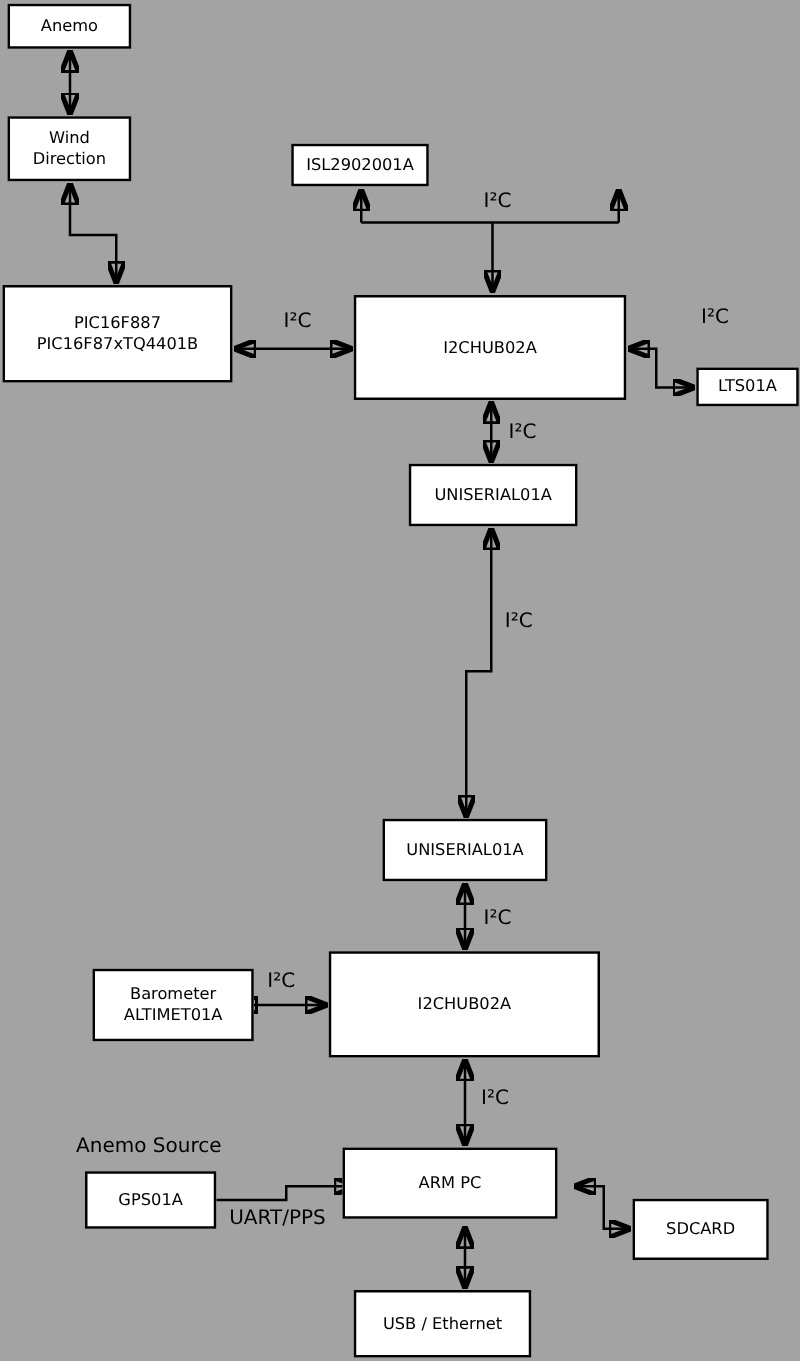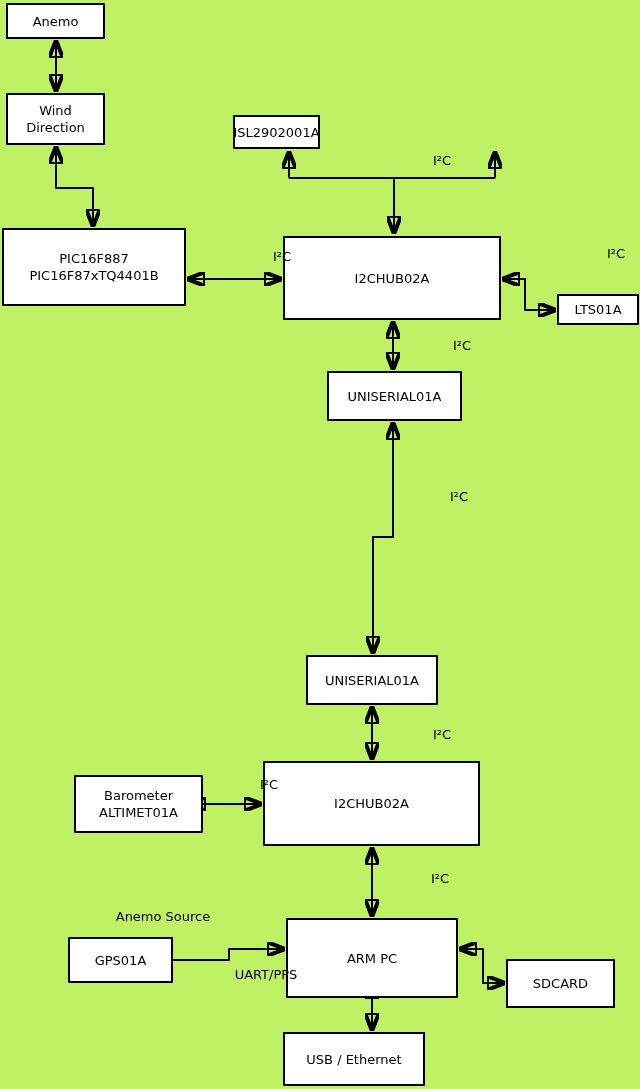--- a/index.html
+++ b/index.html
@@ -1,20 +1,20 @@
 <!DOCTYPE html>
 <html><head>
 <meta charset="utf-8">
 <style>
   html, body { margin: 0; padding: 0; background: #ffffff; }
   .canvas {
     position: relative;
     width: 640px;
     height: 1089px;
-    background: #bef264;
+    background: #a3a3a3;
     font-family: "DejaVu Sans", "Liberation Sans", sans-serif;
     color: #000000;
     overflow: hidden;
   }
   .wires {
     position: absolute;
     left: 0; top: 0;
     width: 640px; height: 1089px;
   }
   .wires path { stroke: #000000; stroke-width: 2; fill: none; }
@@ -28,23 +28,22 @@
     align-items: center;
     justify-content: center;
     text-align: center;
     font-size: 13px;
     line-height: 17px;
     white-space: nowrap;
   }
   .elabel {
     position: absolute;
     transform: translate(-50%, -50%);
-    font-size: 13px;
+    font-size: 16px;
     white-space: nowrap;
-    margin-left: 44px;
   }
 </style>
 </head>
 <body>
 
 <div class="canvas">
 
   <svg class="wires" viewBox="0 0 640 1089" xmlns="http://www.w3.org/2000/svg">
     <defs>
       <marker id="arr" markerWidth="9" markerHeight="7" refX="8.5" refY="3.5" orient="auto-start-reverse" markerUnits="strokeWidth">
@@ -90,21 +89,21 @@
   <div class="box" style="left:6px;top:93px;width:99px;height:52px">
     <span>Wind</span>
     <span>Direction</span>
   </div>
 
   <div class="box" style="left:2px;top:228px;width:184px;height:78px">
     <span>PIC16F887</span>
     <span>PIC16F87xTQ4401B</span>
   </div>
 
-  <div class="box" style="left:233px;top:115px;width:87px;height:34px">
+  <div class="box" style="left:233px;top:115px;width:110px;height:34px">
     <span>ISL2902001A</span>
   </div>
 
 
   <div class="box" style="left:283px;top:236px;width:218px;height:84px">
     <span>I2CHUB02A</span>
   </div>
 
   <div class="box" style="left:557px;top:294px;width:82px;height:31px">
     <span>LTS01A</span>
@@ -120,21 +119,21 @@
 
   <div class="box" style="left:263px;top:761px;width:217px;height:85px">
     <span>I2CHUB02A</span>
   </div>
 
   <div class="box" style="left:74px;top:775px;width:129px;height:58px">
     <span>Barometer</span>
     <span>ALTIMET01A</span>
   </div>
 
-  <div class="box" style="left:286px;top:918px;width:172px;height:80px">
+  <div class="box" style="left:274px;top:918px;width:172px;height:57px">
     <span>ARM PC</span>
   </div>
 
   <div class="box" style="left:68px;top:937px;width:105px;height:46px">
     <span>GPS01A</span>
   </div>
 
   <div class="box" style="left:506px;top:959px;width:109px;height:49px">
     <span>SDCARD</span>
   </div>

